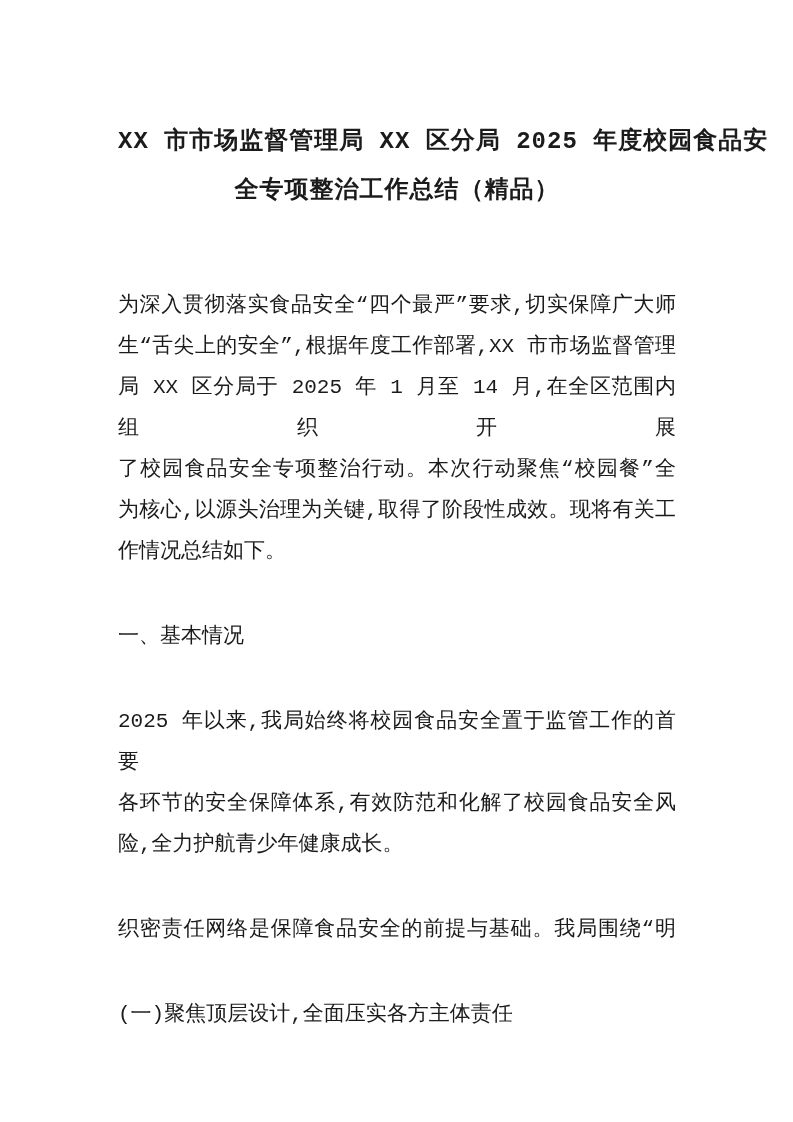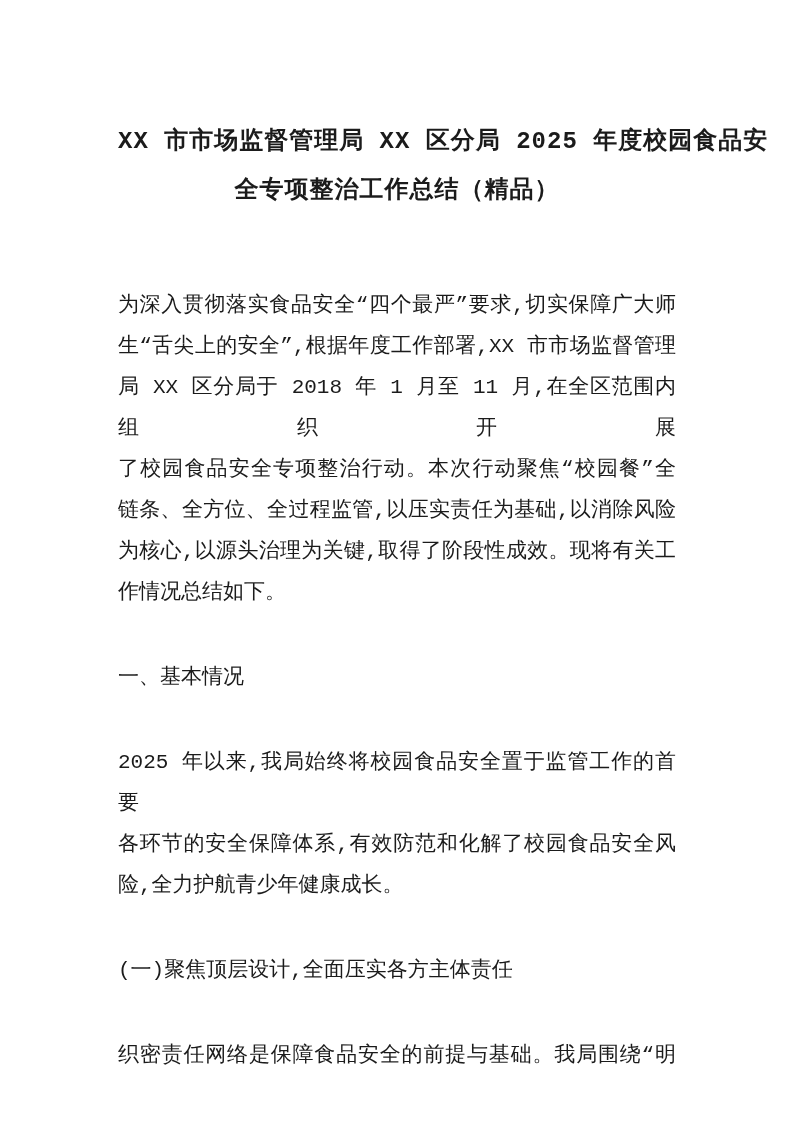--- a/index.html
+++ b/index.html
@@ -54,34 +54,33 @@
 
 <div class="page">
   <div class="doc-title">
       <div class="line">XX 市市场监督管理局 XX 区分局 2025 年度校园食品安</div>
       <div class="line">全专项整治工作总结（精品）</div>
     </div>
   <div id="doc-body">
       <div class="para body first-para">
         <div class="line">为深入贯彻落实食品安全“四个最严”要求,切实保障广大师</div>
         <div class="line">生“舌尖上的安全”,根据年度工作部署,XX 市市场监督管理</div>
-        <div class="line">局 XX 区分局于 2018 年 1 月至 11 月,在全区范围内组织开展</div>
+        <div class="line">局 XX 区分局于 2025 年 1 月至 14 月,在全区范围内组织开展</div>
         <div class="line">了校园食品安全专项整治行动。本次行动聚焦“校园餐”全</div>
-        <div class="line">链条、全方位、全过程监管,以压实责任为基础,以消除风险</div>
         <div class="line">为核心,以源头治理为关键,取得了阶段性成效。现将有关工</div>
         <div class="line no-stretch">作情况总结如下。</div>
       </div>
       <div class="para heading">
         <div class="line no-stretch">一、基本情况</div>
       </div>
       <div class="para body">
         <div class="line">2025 年以来,我局始终将校园食品安全置于监管工作的首要</div>
         <div class="line">各环节的安全保障体系,有效防范和化解了校园食品安全风</div>
         <div class="line no-stretch">险,全力护航青少年健康成长。</div>
       </div>
+      <div class="para body">
+        <div class="line">织密责任网络是保障食品安全的前提与基础。我局围绕“明</div>
+      </div>
       <div class="para heading">
         <div class="line no-stretch">(一)聚焦顶层设计,全面压实各方主体责任</div>
-      </div>
-      <div class="para body">
-        <div class="line">织密责任网络是保障食品安全的前提与基础。我局围绕“明</div>
       </div>
     </div>
 </div>
 
 </body></html>

